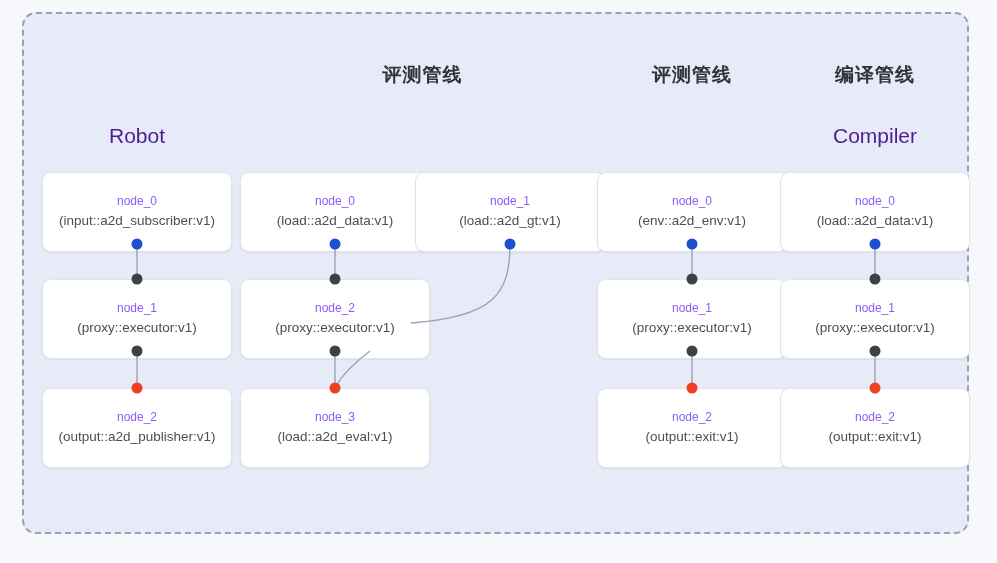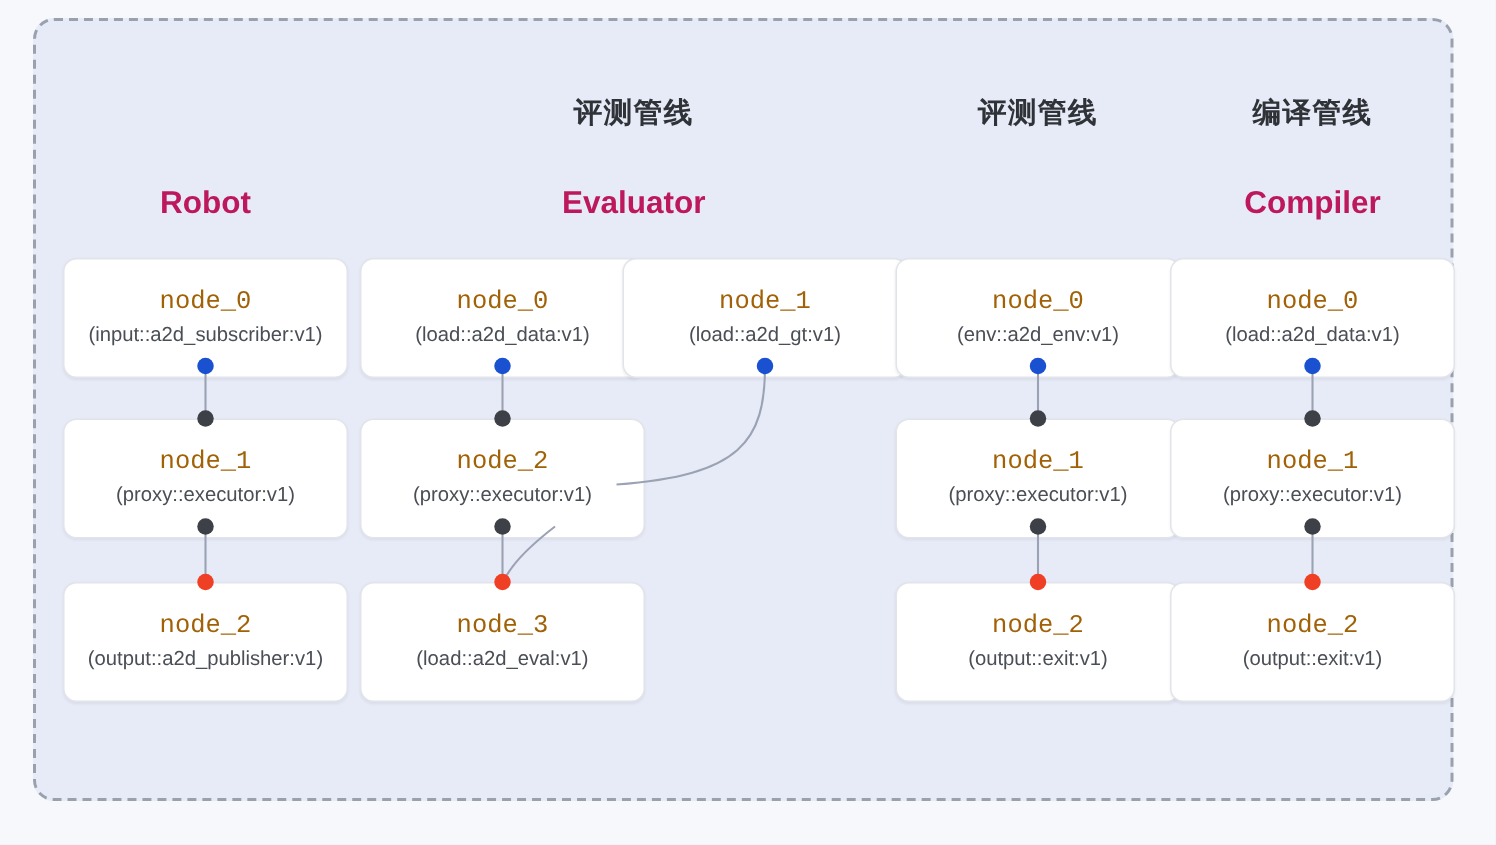--- a/index.html
+++ b/index.html
@@ -49,46 +49,45 @@
     color: #2f3237;
     letter-spacing: 1px;
     white-space: nowrap;
   }
   .col-title-en {
     position: absolute;
     top: 110px;
     width: 100%;
     text-align: center;
     font-size: 21px;
-    font-weight: bold;
-    color: #be185d;
+    font-weight: normal;
+    color: #4c1d95;
     white-space: nowrap;
   }
 
   
   .node {
     position: absolute;
     box-sizing: border-box;
     width: 190px;
     height: 80px;
     background: #ffffff;
     border: 1px solid #e2e4e9;
     border-radius: 9px;
     box-shadow: 0 1px 2px rgba(40,48,70,0.07);
     display: flex;
     flex-direction: column;
     align-items: center;
     justify-content: center;
     gap: 5px;
   }
   .node .node-id {
-    font-size: 17px;
-    color: #a16207;
+    font-size: 12px;
+    color: #8b5cf6;
     line-height: 1.1;
-    font-family: Liberation Mono, monospace;
   }
   .node .node-type {
     font-size: 13.5px;
     color: #4a4e55;
     line-height: 1.1;
     white-space: nowrap;
   }
 
   
   .port {
@@ -163,21 +162,20 @@
 
       <div class="node" style="left:0; top:374px;">
         <span class="node-id">node_2</span>
         <span class="node-type">(output::a2d_publisher:v1)</span>
       </div>
       <div class="port red" style="left:95px; top:374px;"></div>
     </div>
 
     <div class="column" style="left:216px; width:365px; height:522px;">
       <div class="col-title-cn">评测管线</div>
-      <div class="col-title-en">Evaluator</div>
 
       <div class="node" style="left:0; top:158px;">
         <span class="node-id">node_0</span>
         <span class="node-type">(load::a2d_data:v1)</span>
       </div>
       <div class="port blue" style="left:95px; top:230px;"></div>
 
       <div class="node" style="left:175px; top:158px;">
         <span class="node-id">node_1</span>
         <span class="node-type">(load::a2d_gt:v1)</span>

